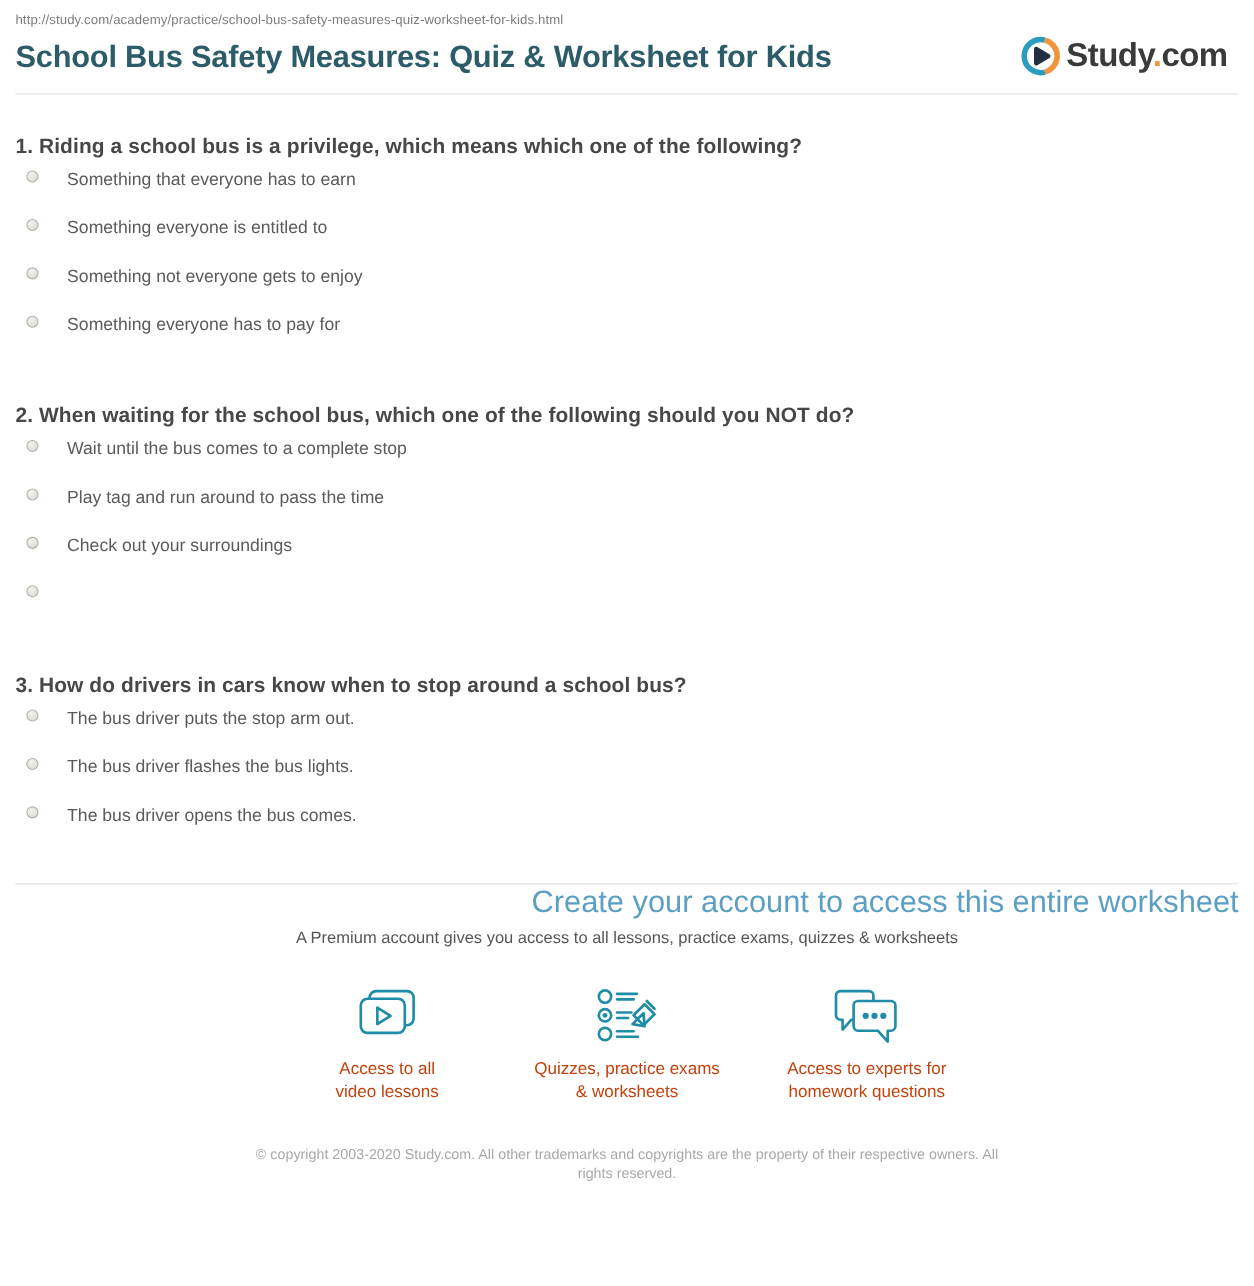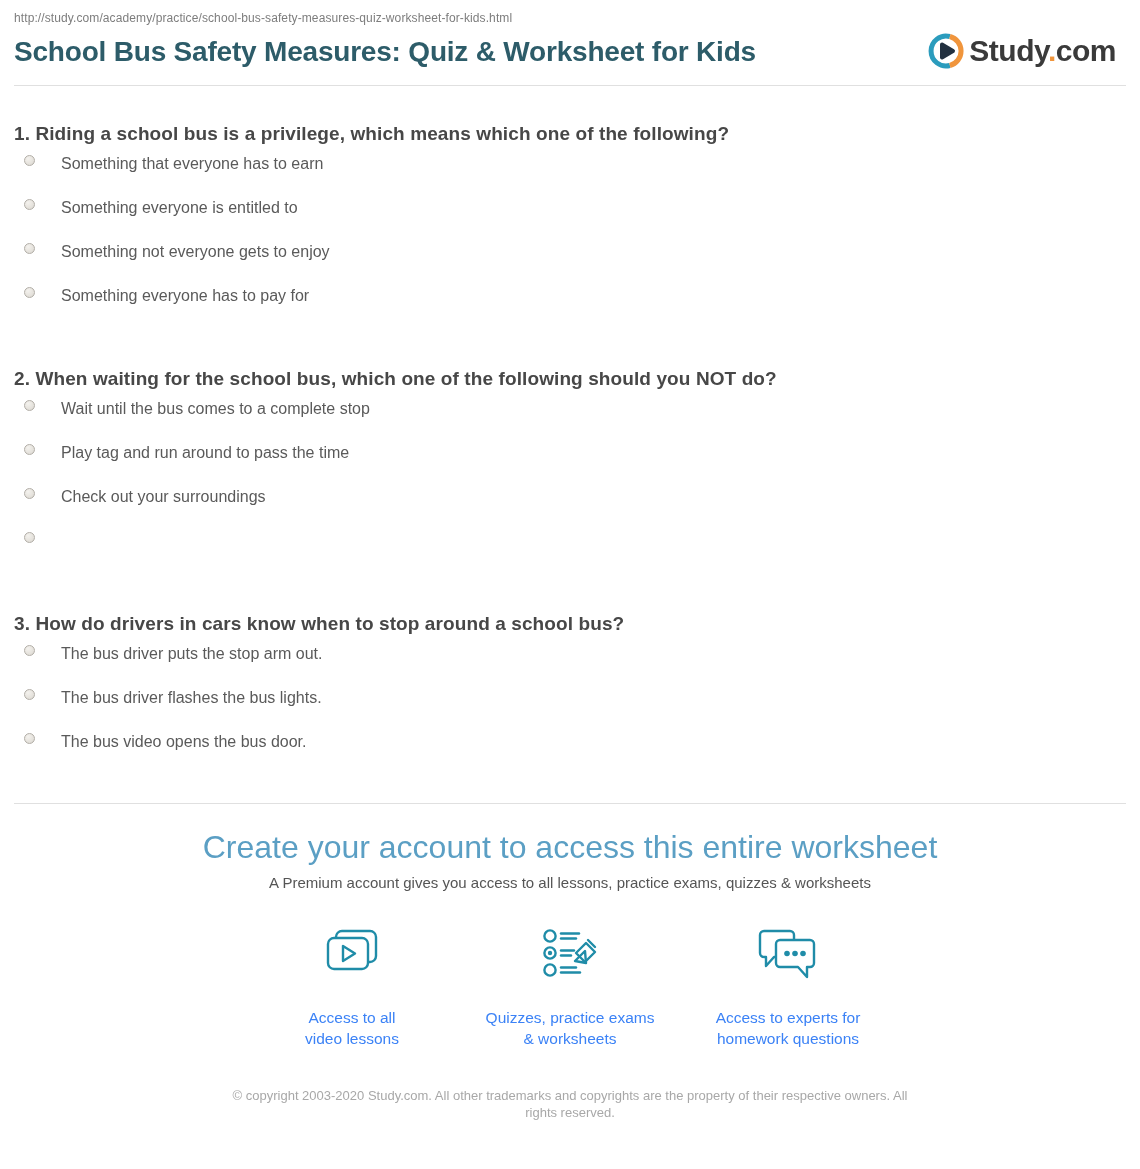--- a/index.html
+++ b/index.html
@@ -77,23 +77,22 @@
     flex: none;
   }
   .opt-label {
     font-size: 16px;
     color: #5a5a5a;
   }
 
   
   .cta-rule { margin-top: 26px; }
   .cta-heading {
-    margin-top: 25px;
-    text-align: center;
-    font-size: 32px;
+    text-align: right;
+    font-size: 28px;
     font-weight: 400;
     color: #5b9fc4;
   }
   .cta-sub {
     margin-top: 8px;
     text-align: center;
     font-size: 15px;
     color: #555555;
   }
 
@@ -108,24 +107,24 @@
     width: 200px;
     text-align: center;
   }
   .feature-icon {
     height: 58px;
     display: flex;
     align-items: center;
     justify-content: center;
   }
   .feature-label {
-    margin-top: 24px;
+    margin-top: 8px;
     font-size: 15.5px;
     line-height: 21px;
-    color: #3b82f6;
+    color: #c2410c;
   }
 
   
   .footer {
     margin-top: 38px;
     padding-bottom: 24px;
     text-align: center;
   }
   .footer-text {
     display: inline-block;
@@ -206,21 +205,21 @@
       <div class="opt-row">
         <span class="radio"></span>
         <span class="opt-label">The bus driver puts the stop arm out.</span>
       </div>
       <div class="opt-row">
         <span class="radio"></span>
         <span class="opt-label">The bus driver flashes the bus lights.</span>
       </div>
       <div class="opt-row">
         <span class="radio"></span>
-        <span class="opt-label">The bus video opens the bus door.</span>
+        <span class="opt-label">The bus driver opens the bus comes.</span>
       </div>
     </div>
   </div>
 
   <hr class="rule cta-rule">
 
   <div class="cta-heading">Create your account to access this entire worksheet</div>
   <div class="cta-sub">A Premium account gives you access to all lessons, practice exams, quizzes &amp; worksheets</div>
 
   <div class="features">

